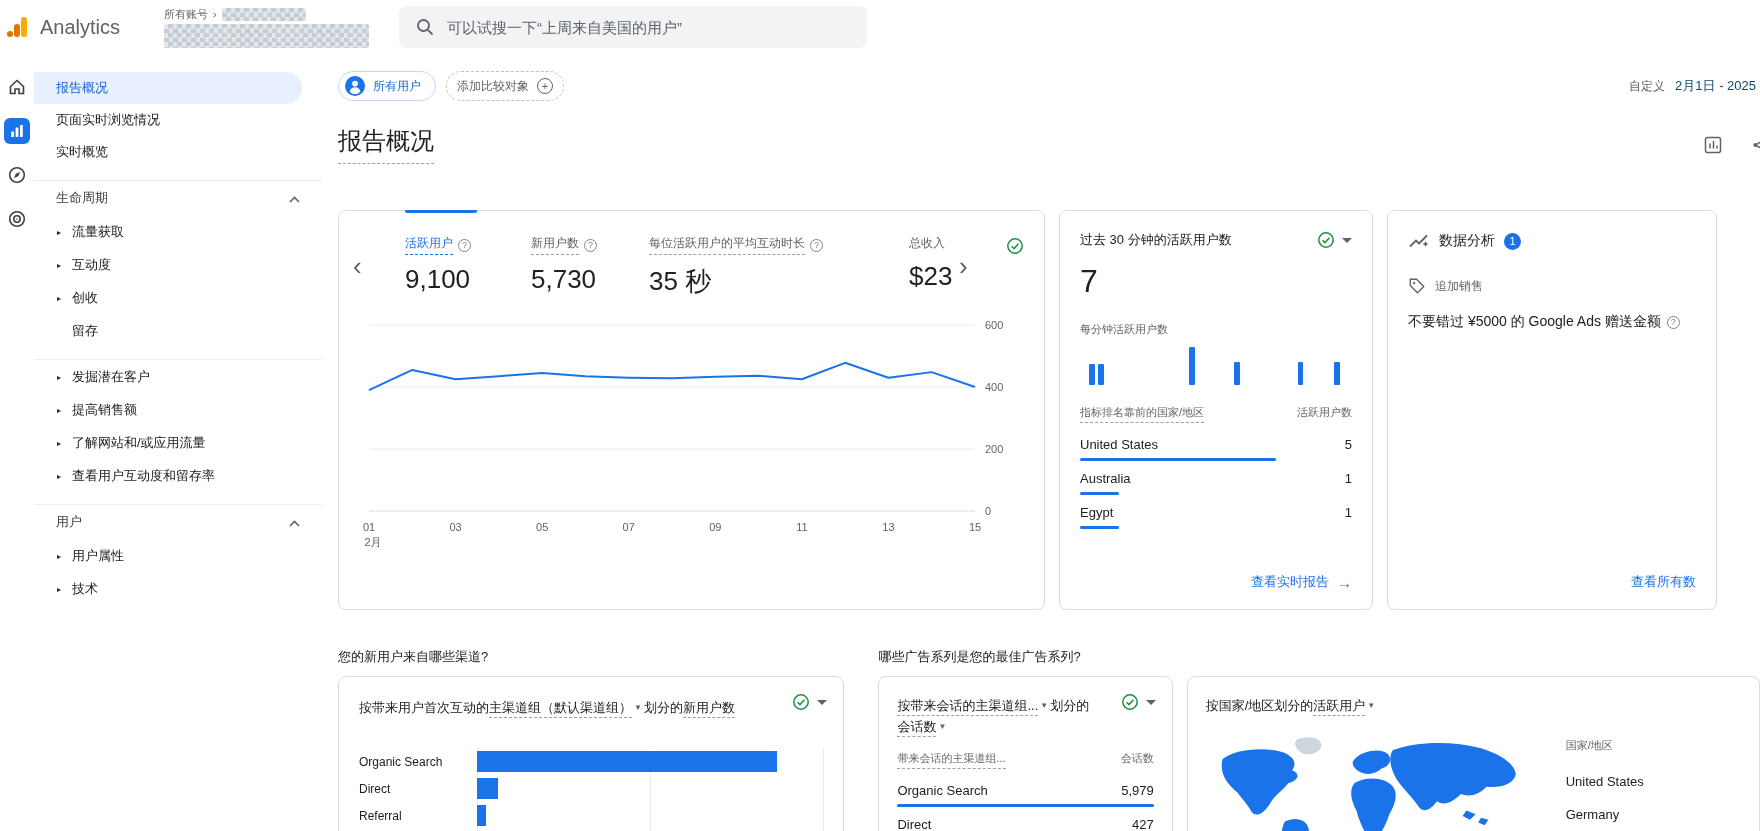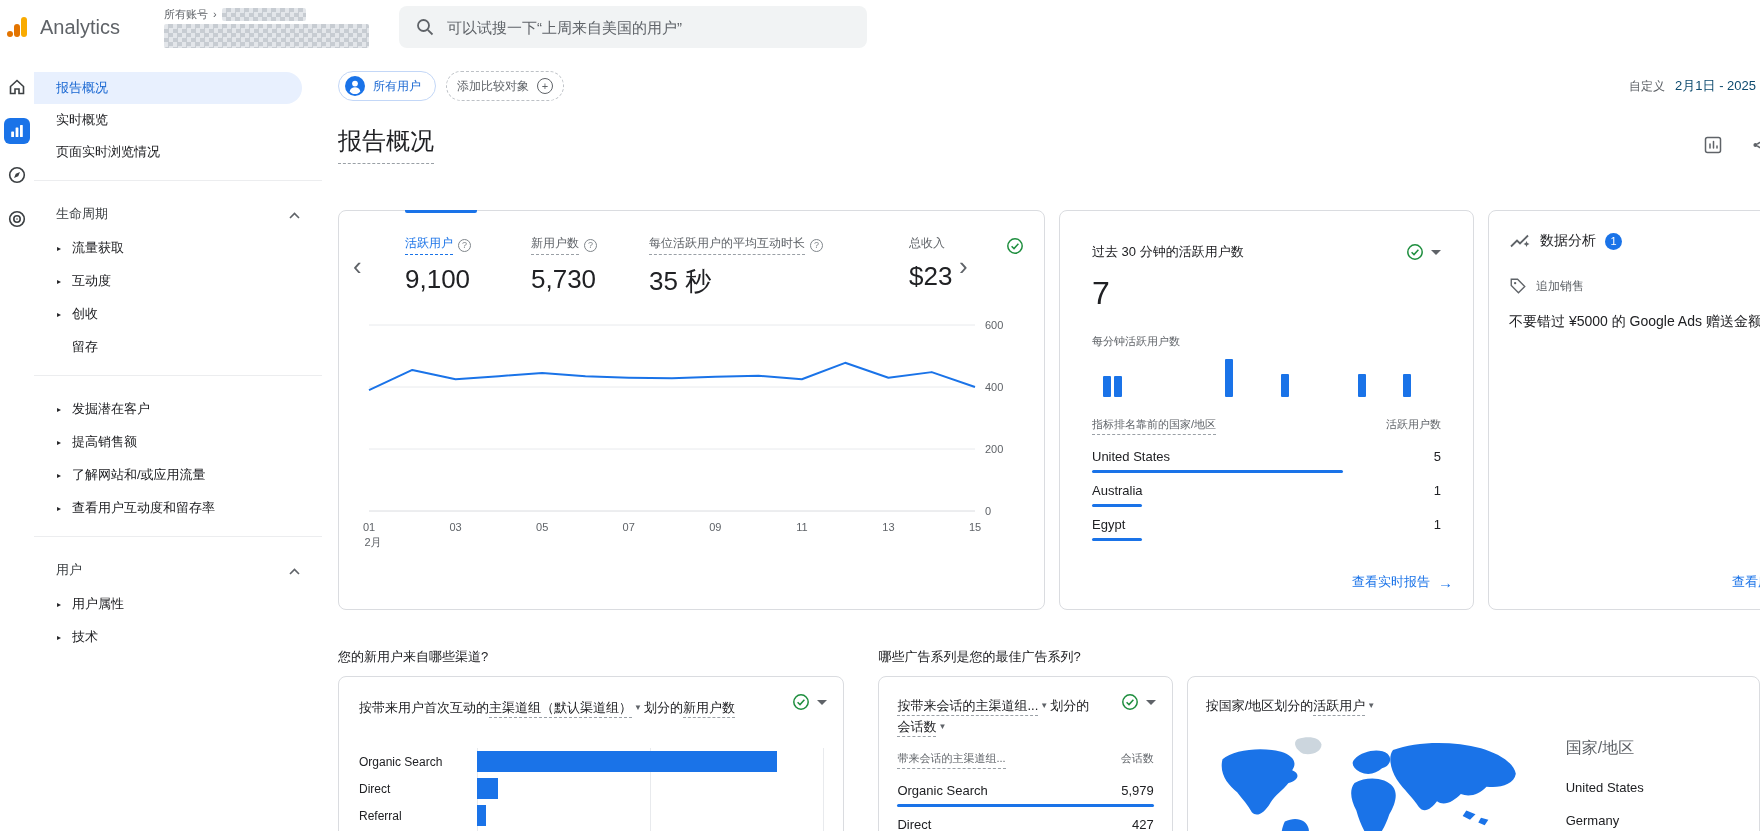--- a/index.html
+++ b/index.html
@@ -21,21 +21,21 @@
 
   
   .main{display:flex;height:777px}
   .rail{width:34px;flex:none;padding-top:20px;display:flex;flex-direction:column;align-items:center;gap:18px}
   .rail-btn{width:26px;height:26px;border-radius:6px;display:flex;align-items:center;justify-content:center;cursor:pointer}
   .rail-btn.sel{background:#1a73e8}
 
   .sidebar{width:288px;flex:none;padding-top:18px}
   .side-item{height:32px;display:flex;align-items:center;padding-left:22px;font-size:13px;border-radius:0 16px 16px 0;margin-right:20px;color:#202124;cursor:pointer}
   .side-item.selected{background:#e8f0fe;color:#1967d2}
-  .section{margin-top:12px;padding-top:16px;border-top:1px solid #ecedef}
+  .section{margin-top:12px;padding-top:0;border-top:1px solid #ecedef}
   .section-header{display:flex;align-items:center;justify-content:space-between;height:34px;padding:0 22px;font-size:13px;color:#3c4043;cursor:pointer}
   .section-item{height:33px;display:flex;align-items:center;padding-left:38px;position:relative;font-size:13px;color:#202124;cursor:pointer}
   .tri{position:absolute;left:23px;top:50%;transform:translateY(-50%);font-size:8px;color:#202124}
 
   .content{flex:1;padding:14px 0 0 16px;overflow:hidden;position:relative}
 
   
   .filter-row{display:flex;align-items:center;height:36px}
   .chip{height:30px;border-radius:16px;display:flex;align-items:center;gap:8px;font-size:12px;cursor:pointer}
   .chip-users{padding:0 14px 0 6px;border:1px solid #c3d7f7;color:#1967d2}
@@ -47,21 +47,21 @@
 
   .title-row{margin-top:14px;height:46px;display:flex;align-items:flex-end;position:relative}
   .page-title{font-size:24px;font-weight:400;border-bottom:1.5px dashed #9aa0a6;padding-bottom:6px}
   .title-icons{position:absolute;right:-12px;bottom:8px;display:flex;gap:26px}
   .icon-btn{width:22px;height:22px;display:flex;align-items:center;justify-content:center;cursor:pointer}
 
   
   .row1{display:flex;gap:14px;margin-top:46px;height:400px}
   .card{background:#fff;border:1px solid #dadce0;border-radius:8px;position:relative;flex:none}
   .card-metrics{width:707px}
-  .card-rt{width:415px;padding:32px}
+  .card-rt{width:314px;padding:20px}
   .card-ins{width:330px;padding:20px}
 
   .tab-indicator{position:absolute;top:-1px;left:66px;width:72px;height:3px;background:#1a73e8;border-radius:0 0 2px 2px}
   .tabs{display:flex;padding:24px 0 0 66px}
   .tab{flex:none;cursor:pointer}
   .tab.t1{width:126px}.tab.t2{width:118px}.tab.t3{width:260px}.tab.t4{width:90px}
   .tab-label{display:flex;align-items:center;gap:5px;font-size:12px;color:#5f6368;white-space:nowrap}
   .tab.active .tab-label{color:#1a73e8}
   .u{border-bottom:1px dashed #9aa0a6;padding-bottom:2px}
   .tab.active .lbl-text{border-color:#1a73e8}
@@ -108,21 +108,21 @@
   .hbar-wrap{display:flex;margin-top:30px}
   .hbar-labels{width:112px;flex:none}
   .hbar-label{height:27px;display:flex;align-items:center;font-size:12px;color:#202124}
   .hbar-area{flex:1;position:relative;margin-left:6px;padding-bottom:140px}
   .vgrid{position:absolute;top:0;bottom:0;width:1px;background:#e8eaed}
   .hbar-row{height:27px;display:flex;align-items:center;position:relative}
   .hbar{height:21px;background:#1a73e8}
   .c5-cols{display:flex;justify-content:space-between;font-size:11px;color:#5f6368;margin-top:14px;padding-bottom:4px}
   .c6-body{display:flex;margin-top:16px}
   .c6-list{margin-left:30px;min-width:150px}
-  .c6-col-h{font-size:16px;color:#5f6368;padding:6px 0 12px}
+  .c6-col-h{font-size:11px;color:#5f6368;padding:6px 0 12px}
   .c6-row{font-size:13px;padding:9px 0}
 </style>
 </head>
 <body>
 
 <div class="topbar">
   <div class="logo">
     <svg width="26" height="26" viewBox="0 0 26 26">
       <rect x="17" y="3" width="6" height="20" rx="3" fill="#f9ab00"></rect>
       <rect x="10" y="10" width="6" height="13" rx="3" fill="#e37400"></rect>
@@ -173,22 +173,22 @@
         <circle cx="10" cy="10" r="7.3"></circle>
           <circle cx="10" cy="10" r="3.2"></circle>
         <circle cx="10" cy="10" r="0.8" fill="#3c4043" stroke="none"></circle>
       </svg>
     </div>
   </div>
 
   <nav class="sidebar">
     <div>
         <div class="side-item selected">报告概况</div>
+        <div class="side-item">页面实时浏览情况</div>
         <div class="side-item">实时概览</div>
-        <div class="side-item">页面实时浏览情况</div>
       </div>
     <div>
         <div class="section">
           <div class="section-header">
             <span>生命周期</span>
             <span><svg width="11" height="7" viewBox="0 0 11 7">
                 <path d="M1 6 L5.5 1.5 L10 6" fill="none" stroke="#5f6368" stroke-width="1.6"></path>
               </svg></span>
           </div>
           <div class="section-item">

